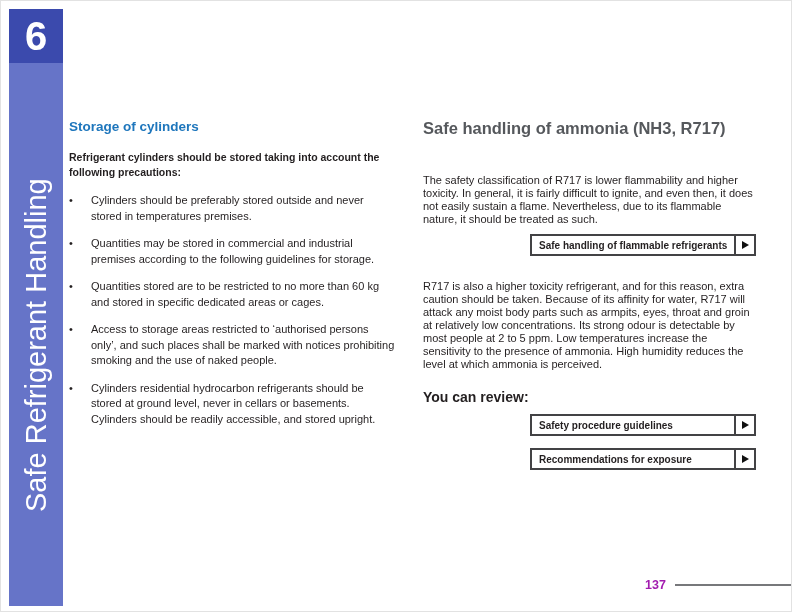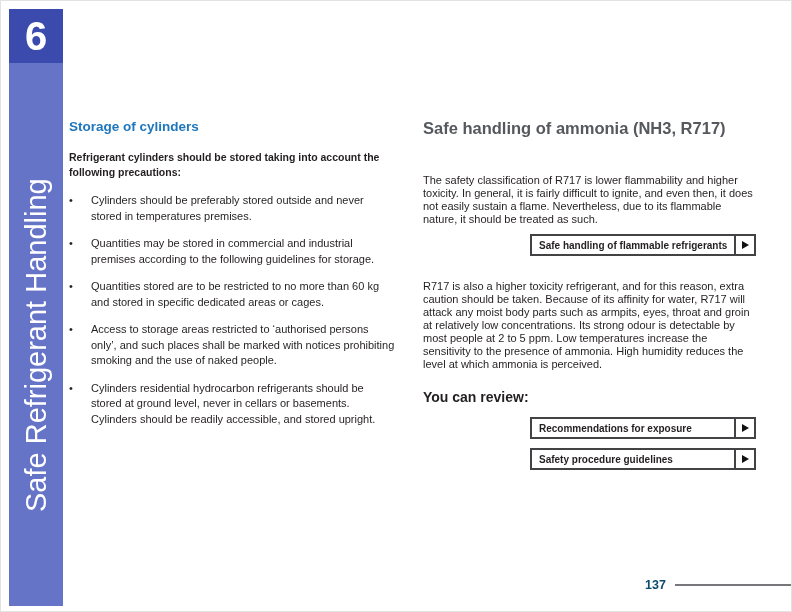--- a/index.html
+++ b/index.html
@@ -135,21 +135,21 @@
 
   
   .footer {
     position: absolute;
     left: 644px; top: 577px;
     width: 146px;
     display: flex;
     align-items: center;
   }
   .page-num {
-    color: #0c4a6e;
+    color: #a21caf;
     font-size: 12.5px;
     font-weight: bold;
   }
   .footer-rule {
     flex: 1;
     height: 2px;
     margin-left: 9px;
     background: #77787b;
   }
 </style>
@@ -197,33 +197,33 @@
     <div class="link-button lb-1">
       <span class="lb-label">Safe handling of flammable refrigerants</span>
       <span class="lb-arrow">
           <span class="lb-tri"></span>
         </span>
     </div>
 
     <p class="body-para para-2">R717 is also a higher toxicity refrigerant, and for this reason, extra caution should be taken. Because of its affinity for water, R717 will attack any moist body parts such as armpits, eyes, throat and groin at relatively low concentrations. Its strong odour is detectable by most people at 2 to 5 ppm. Low temperatures increase the sensitivity to the presence of ammonia. High humidity reduces the level at which ammonia is perceived.</p>
     <p class="review-label">You can review:</p>
 
+    <div class="link-button lb-3">
+      <span class="lb-label">Safety procedure guidelines</span>
+      <span class="lb-arrow">
+          <span class="lb-tri"></span>
+        </span>
+    </div>
+
     <div class="link-button lb-2">
       <span class="lb-label">Recommendations for exposure</span>
       <span class="lb-arrow">
           <span class="lb-tri"></span>
         </span>
     </div>
-
-    <div class="link-button lb-3">
-      <span class="lb-label">Safety procedure guidelines</span>
-      <span class="lb-arrow">
-          <span class="lb-tri"></span>
-        </span>
-    </div>
   </section>
 
   <footer class="footer">
     <span class="page-num">137</span>
     <span class="footer-rule"></span>
   </footer>
 
 </div>
 
 </body></html>

